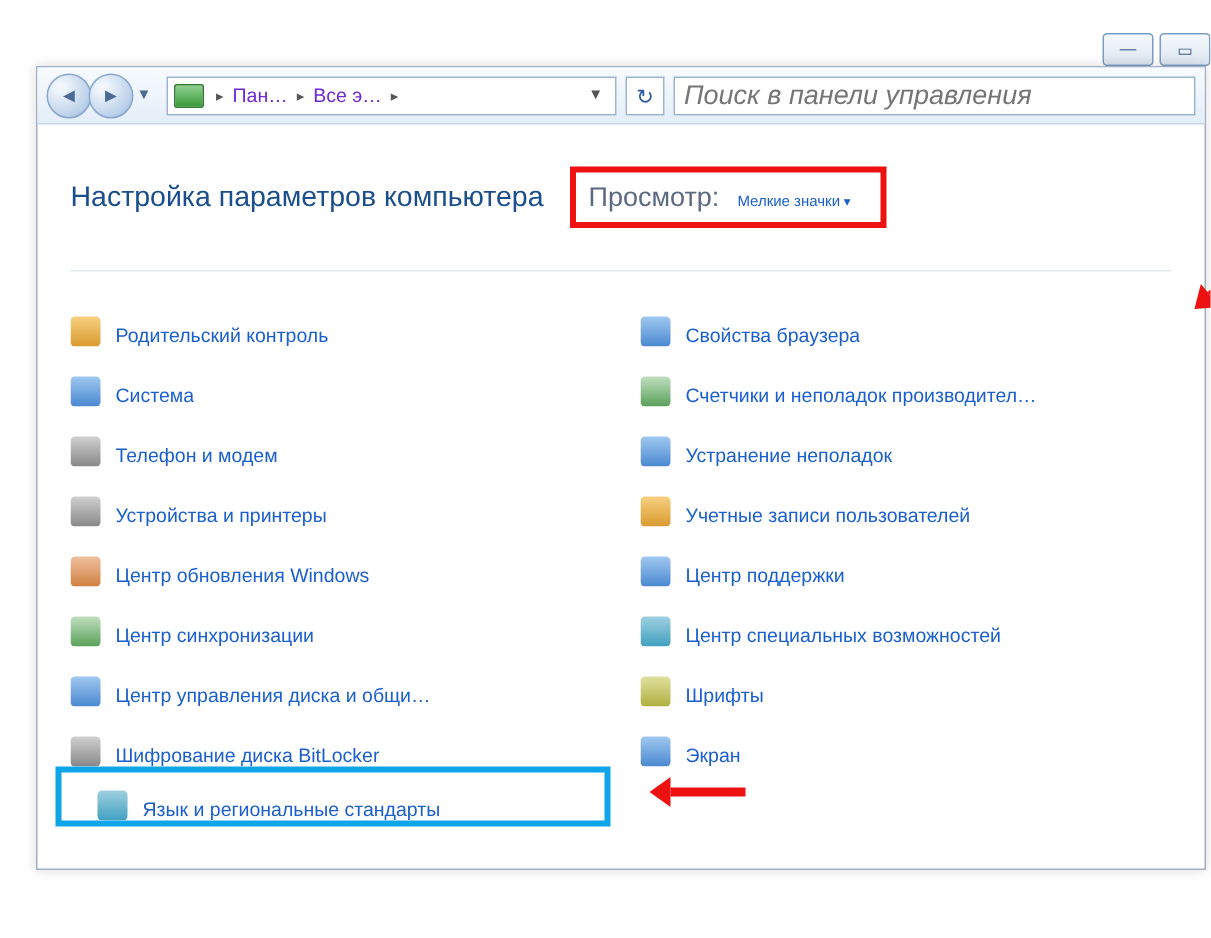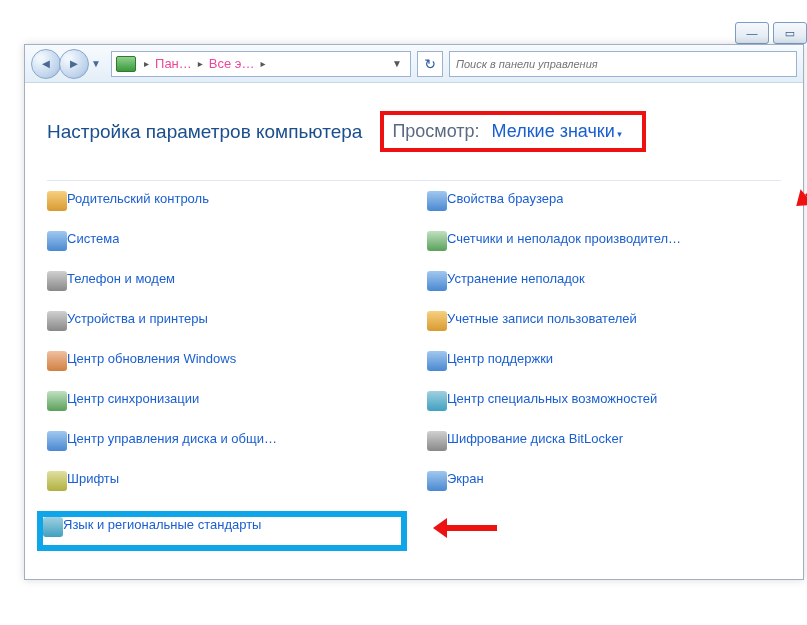--- a/index.html
+++ b/index.html
@@ -87,21 +87,21 @@
 }
 .addr-icon {
   width: 20px;
   height: 16px;
   background: linear-gradient(#8fd08f,#3a9a3a);
   border: 1px solid #2e7a2e;
   border-radius: 2px;
   margin-right: 6px;
 }
 .crumb {
-  color: #ec4899;
+  color: #6d28d9;
   padding: 0 4px;
   white-space: nowrap;
   text-align: right;
 }
 .crumb-sep {
   color: #555;
   padding: 0 2px;
   font-size: 10px;
 }
 .addr-dd {
@@ -130,21 +130,21 @@
   align-items: center;
   padding: 0 6px;
 }
 .search-box input {
   border: none;
   outline: none;
   width: 100%;
   font-style: italic;
   color: #888;
   font-family: inherit;
-  font-size: 11px;
+  font-size: 18px;
 }
 .content {
   padding: 28px 22px 28px 22px;
 }
 .header-row {
   display: flex;
   align-items: center;
   margin-bottom: 28px;
 }
 .page-title {
@@ -159,37 +159,38 @@
   display: flex;
   align-items: baseline;
   gap: 12px;
 }
 .view-label {
   color: #5b6a82;
   font-size: 18px;
 }
 .view-value {
   color: #1a5fd0;
-  font-size: 18px;
+  font-size: 10px;
 }
 .view-value::after { content: " ▾"; font-size: 9px; color: #1a5fd0;}
 .divider {
   height: 1px;
   background: #e3e9f2;
   margin-bottom: 10px;
 }
 .items-grid {
   display: grid;
   grid-template-columns: 360px 380px;
   column-gap: 20px;
 }
 .cp-item {
   display: flex;
-  align-items: flex-start;
+  align-items: flex-end;
   height: 40px;
+  gap: 10px;
   color: #1a5fd0;
   cursor: pointer;
   white-space: nowrap;
   overflow: hidden;
   text-overflow: ellipsis;
 }
 .cp-item span.lbl {
   overflow: hidden;
   text-overflow: ellipsis;
 }
@@ -197,22 +198,22 @@
   width: 20px;
   height: 20px;
   flex-shrink: 0;
   border-radius: 3px;
   display: flex;
   align-items: center;
   justify-content: center;
   font-size: 12px;
 }
 .highlighted {
-  border: 6px solid #0ea5e9;
-  padding: 0 0;
+  border: 4px solid #0ea5e9;
+  padding: 0 24px;
   margin-left: -10px;
   height: 40px;
 }
 .red-arrow {
   position: relative;
 }
 .red-arrow-shape {
   width: 60px;
   height: 6px;
   background: #e11;
@@ -343,26 +344,26 @@
         </div>
         <div class="cp-item">
           <div class="cp-ico ic-g"></div>
           <span class="lbl">Центр специальных возможностей</span>
         </div>
         <div class="cp-item">
           <div class="cp-ico ic-b"></div>
           <span class="lbl">Центр управления диска и общи…</span>
         </div>
         <div class="cp-item">
+          <div class="cp-ico ic-f"></div>
+          <span class="lbl">Шрифты</span>
+        </div>
+        <div class="cp-item">
           <div class="cp-ico ic-c"></div>
           <span class="lbl">Шифрование диска BitLocker</span>
-        </div>
-        <div class="cp-item">
-          <div class="cp-ico ic-f"></div>
-          <span class="lbl">Шрифты</span>
         </div>
         <div class="cp-item">
           <div class="cp-ico ic-b"></div>
           <span class="lbl">Экран</span>
         </div>
         <div>
           <div class="cp-item highlighted">
             <div class="cp-ico ic-g"></div>
             <span class="lbl">Язык и региональные стандарты</span>
           </div>

